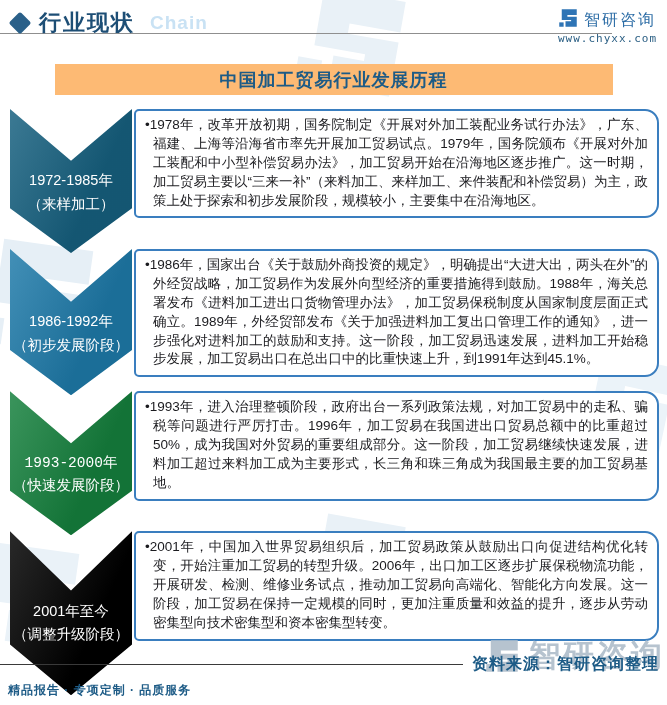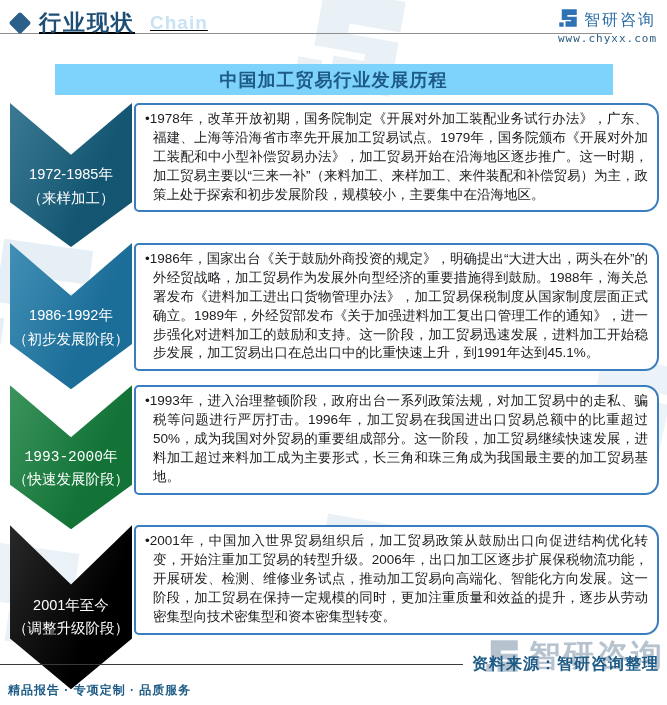--- a/index.html
+++ b/index.html
@@ -6,44 +6,44 @@
   body { background:#fff; font-family:"Liberation Sans","DejaVu Sans",sans-serif; }
   .page { position:relative; width:667px; height:705px; background:#fff; overflow:hidden; margin:0 auto; }
 
   
   .wm { position:absolute; pointer-events:none; z-index:0; }
   .wm svg { display:block; }
 
   
   .header { position:relative; z-index:2; height:48px; padding:8px 10px 0 12px; display:flex; align-items:flex-start; }
   .header-line { position:absolute; top:33px; left:0; width:612px; border-top:1px solid #8f8f8f; }
-  .section-block { display:flex; align-items:center; gap:11px; position:relative; z-index:2;text-decoration:underline; }
+  .section-block { display:flex; align-items:center; gap:11px; position:relative; z-index:2; }
   .diamond { width:16px; height:16px; background:#2a6089; transform:rotate(45deg); border-radius:2px; }
   .section-title { font-size:22px; font-weight:bold; color:#1d4e75; letter-spacing:2px; }
   .chain-wm { font-size:19px; font-weight:bold; color:#c9e2f4; letter-spacing:1px; margin-left:4px; }
   .brand-block { margin-left:auto; text-align:left; position:relative; z-index:2; }
   .brand-row { display:flex; align-items:center; gap:6px; }
   .brand-name { font-size:16px; color:#2d6da6; letter-spacing:2px; font-weight:500; }
   .brand-site { font-family:"DejaVu Sans Mono","Liberation Mono",monospace; font-size:11px; color:#2b5f84; letter-spacing:1px; text-align:right; }
 
   
-  .banner { position:relative; z-index:2; width:558px; height:31px; margin:16px auto 0 auto; background:#7dd3fc; display:flex; align-items:center; justify-content:center; }
+  .banner { position:relative; z-index:2; width:558px; height:31px; margin:16px auto 0 auto; background:#fdba74; display:flex; align-items:center; justify-content:center; }
   .banner-title { font-size:18px; font-weight:bold; color:#1d5b86; letter-spacing:1px; }
 
   
   .stages { position:relative; z-index:1; padding:8px 8px 0 8px; }
   .stage { position:relative; padding-left:126px; margin-bottom:14px; min-height:126px; }
   .stage.s0 { z-index:6; } .stage.s1 { z-index:5; } .stage.s2 { z-index:4; } .stage.s3 { z-index:3; }
   .chev { position:absolute; left:2px; top:0; width:122px; height:calc(100% + 18px);
           clip-path:polygon(0 0,50% 36%,100% 0,100% 69%,50% 100%,0 69%);
           filter:drop-shadow(0 -2px 0 #fff) drop-shadow(0 2px 0 #fff) drop-shadow(-2px 0 0 #fff) drop-shadow(2px 0 0 #fff); }
   .stage.s3 .chev { height:calc(100% + 38px); }
   .chev::after { content:""; position:absolute; inset:0; background:linear-gradient(115deg,rgba(255,255,255,.16),rgba(0,0,0,.10) 65%); }
   .chev-label { position:absolute; top:42%; left:0; right:0; z-index:1; text-align:center; color:#fff; font-size:14.5px; line-height:1.6; }
-  .stage-box { background:#fff; border:2px solid #3a7ebf; border-radius:5px 14px 14px 5px; padding:5px 9px 6px 9px; min-height:100%; }
+  .stage-box { background:#fff; border:2px solid #3a7ebf; border-radius:5px 14px 14px 5px; padding:5px 9px 6px 9px; min-height:100%;margin-top:6px; }
   .stage-desc { font-size:13.5px; line-height:1.4; color:#1b1b1f; text-align:justify; padding-left:8px; text-indent:-8px; }
 
   
   .footer { position:absolute; z-index:2; left:0; right:0; bottom:6px; }
   .source-row { display:flex; align-items:center; margin-bottom:7px; }
   .source-line { flex:1; border-top:1px solid #3a3a3a; margin-right:9px; }
   .source-text { font-size:16px; font-weight:bold; color:#1d5b86; padding-right:8px; letter-spacing:1px; }
   .tagline { font-size:12px; font-weight:bold; color:#1d5b86; padding-left:8px; letter-spacing:1px; }
   .wm-brand { position:absolute; right:2px; bottom:28px; display:flex; align-items:center; gap:9px; color:#b6c3cf; font-size:31px; font-weight:bold; letter-spacing:3px; z-index:1; pointer-events:none; }
 </style>

